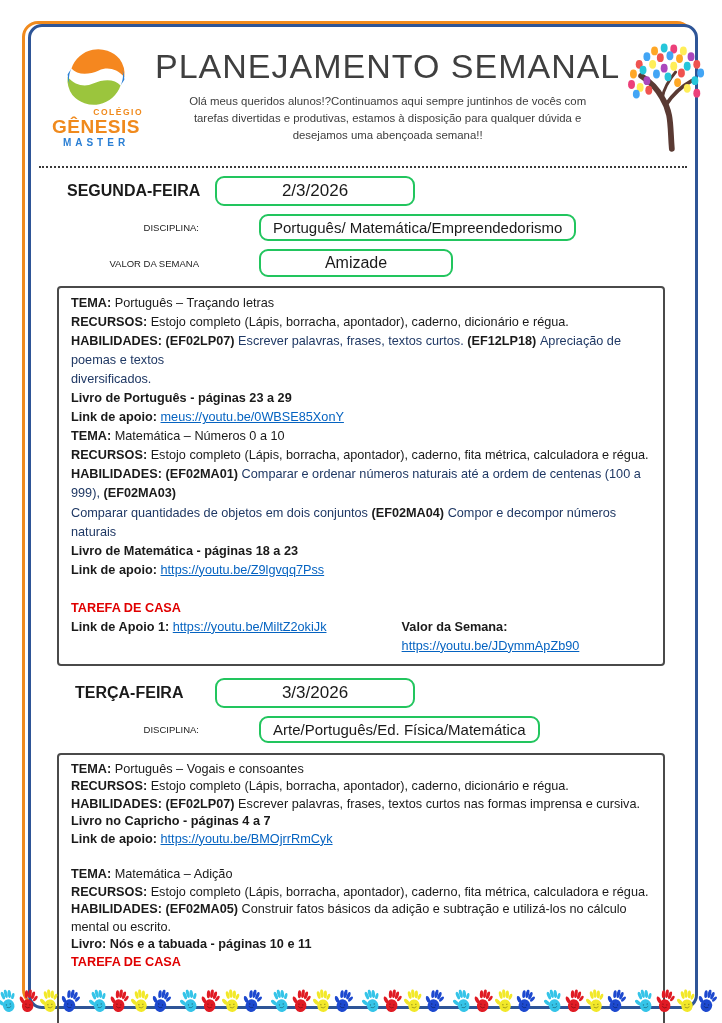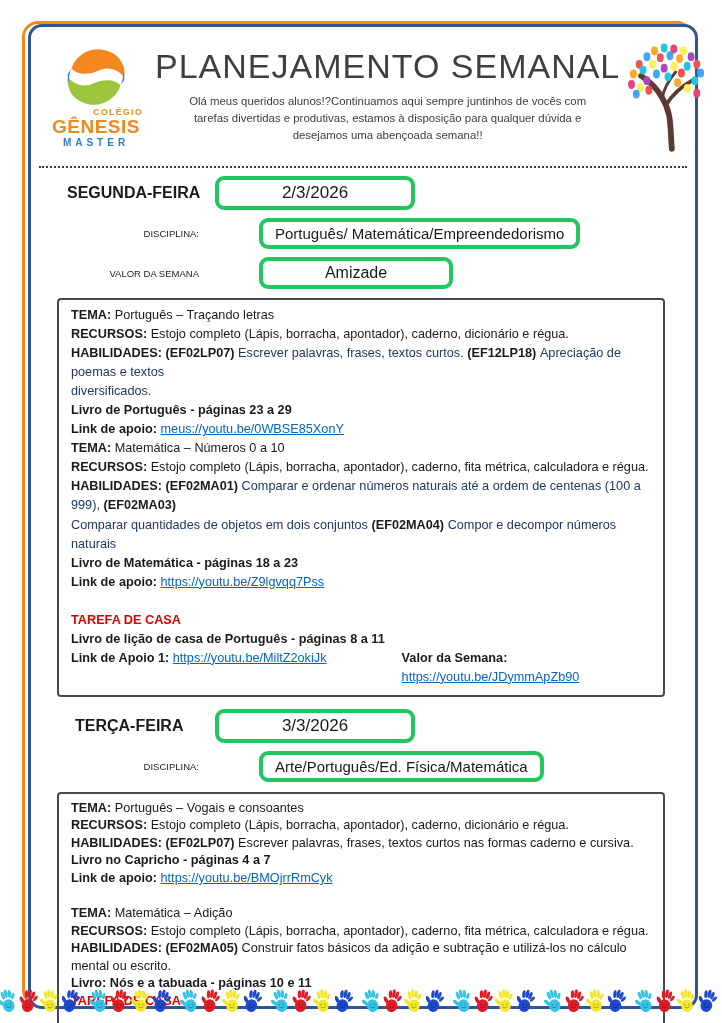--- a/index.html
+++ b/index.html
@@ -28,21 +28,21 @@
   .subtitle{font-size:11.4px;color:#3c3c3c;width:434px;margin:7px auto 0;line-height:1.5;}
   .tree{width:96px;flex:0 0 auto;padding-top:2px;}
   .dotted{border-top:2px dotted #3a3a3a;margin:9px 2px 0 2px;}
   
   .day-row,.field-row{display:flex;align-items:center;}
   .day-row{margin-top:8px;}
   .field-row{margin-top:8px;gap:44px;}
   .day-name{width:148px;margin-left:30px;font-size:16px;font-weight:bold;flex:0 0 auto;}
   .field-label{width:148px;margin-left:30px;text-align:right;padding-right:16px;font-size:9.5px;color:#222;flex:0 0 auto;box-sizing:border-box;}
   .field-box{
-    border:4px solid #22c55e;border-radius:9px;text-align:center;
+    border:2px solid #22c55e;border-radius:9px;text-align:center;
     padding:3px 12px;background:#fff;box-sizing:border-box;
   }
   .date-box{width:200px;font-size:17px;}
   .disc-box{min-width:240px;font-size:15px;}
   .valor-box{width:194px;font-size:16px;}
   
   .lesson-box{
     margin:9px 24px 0 20px;border:2px solid #4a4a4a;border-radius:4px;
     padding:6px 12px 8px 12px;font-size:12.7px;color:#1a1a1a;
   }
@@ -154,41 +154,40 @@
         <div class="ln"><span class="b">Livro de Português - páginas 23 a 29</span></div>
         <div class="ln"><span class="b">Link de apoio: </span><a class="link" href="#">meus://youtu.be/0WBSE85XonY</a></div>
         <div class="ln center"><span class="b">TEMA:</span><span> Matemática – Números 0 a 10</span></div>
         <div class="ln"><span class="b">RECURSOS: </span><span>Estojo completo (Lápis, borracha, apontador), caderno, fita métrica, calculadora e régua.</span></div>
         <div class="ln"><span class="b">HABILIDADES: (EF02MA01) </span><span class="navy">Comparar e ordenar números naturais até a ordem de centenas (100 a 999), </span><span class="b">(EF02MA03)</span></div>
         <div class="ln"><span class="navy">Comparar quantidades de objetos em dois conjuntos </span><span class="b">(EF02MA04) </span><span class="navy">Compor e decompor números naturais</span></div>
         <div class="ln"><span class="b">Livro de Matemática - páginas 18 a 23</span></div>
         <div class="ln"><span class="b">Link de apoio: </span><a class="link" href="#">https://youtu.be/Z9lgvqq7Pss</a></div>
         <div class="ln">&nbsp;</div>
         <div class="ln center"><span class="b red">TAREFA DE CASA</span></div>
-        <div class="ln"><span class="b">Livro de lição de casa de Português - páginas 8 a 11</span></div>
         <div class="ln cols">
           <div><span class="b">Link de Apoio 1: </span><a class="link" href="#">https://youtu.be/MiltZ2okiJk</a></div>
           <div><span class="b">Valor da Semana: </span><a class="link" href="#">https://youtu.be/JDymmApZb90</a></div>
         </div>
       </div>
   </section>
 
   <section>
     <div class="day-row" style="margin-top:12px;">
       <div class="day-name" style="margin-left:38px;width:140px;">TERÇA-FEIRA</div>
       <div class="field-box date-box">3/3/2026</div>
     </div>
     <div class="field-row">
       <div class="field-label">DISCIPLINA:</div>
       <div class="field-box disc-box">Arte/Português/Ed. Física/Matemática</div>
     </div>
     <div class="lesson-box box2">
         <div class="ln center"><span class="b">TEMA:</span><span> Português – Vogais e consoantes</span></div>
         <div class="ln"><span class="b">RECURSOS: </span><span>Estojo completo (Lápis, borracha, apontador), caderno, dicionário e régua.</span></div>
-        <div class="ln"><span class="b">HABILIDADES: (EF02LP07) </span><span>Escrever palavras, frases, textos curtos nas formas caderno e cursiva.</span></div>
+        <div class="ln"><span class="b">HABILIDADES: (EF02LP07) </span><span>Escrever palavras, frases, textos curtos nas formas imprensa e cursiva.</span></div>
         <div class="ln"><span class="b">Livro no Capricho - páginas 4 a 7</span></div>
         <div class="ln"><span class="b">Link de apoio: </span><a class="link" href="#">https://youtu.be/BMOjrrRmCyk</a></div>
         <div class="ln">&nbsp;</div>
         <div class="ln center"><span class="b">TEMA:</span><span> Matemática – Adição</span></div>
         <div class="ln"><span class="b">RECURSOS: </span><span>Estojo completo (Lápis, borracha, apontador), caderno, fita métrica, calculadora e régua.</span></div>
         <div class="ln"><span class="b">HABILIDADES: (EF02MA05) </span><span>Construir fatos básicos da adição e subtração e utilizá-los no cálculo mental ou escrito.</span></div>
         <div class="ln"><span class="b">Livro: Nós e a tabuada - páginas 10 e 11</span></div>
         <div class="ln center"><span class="b red">TAREFA DE CASA</span></div>
         <div class="ln">&nbsp;</div>
       </div>

